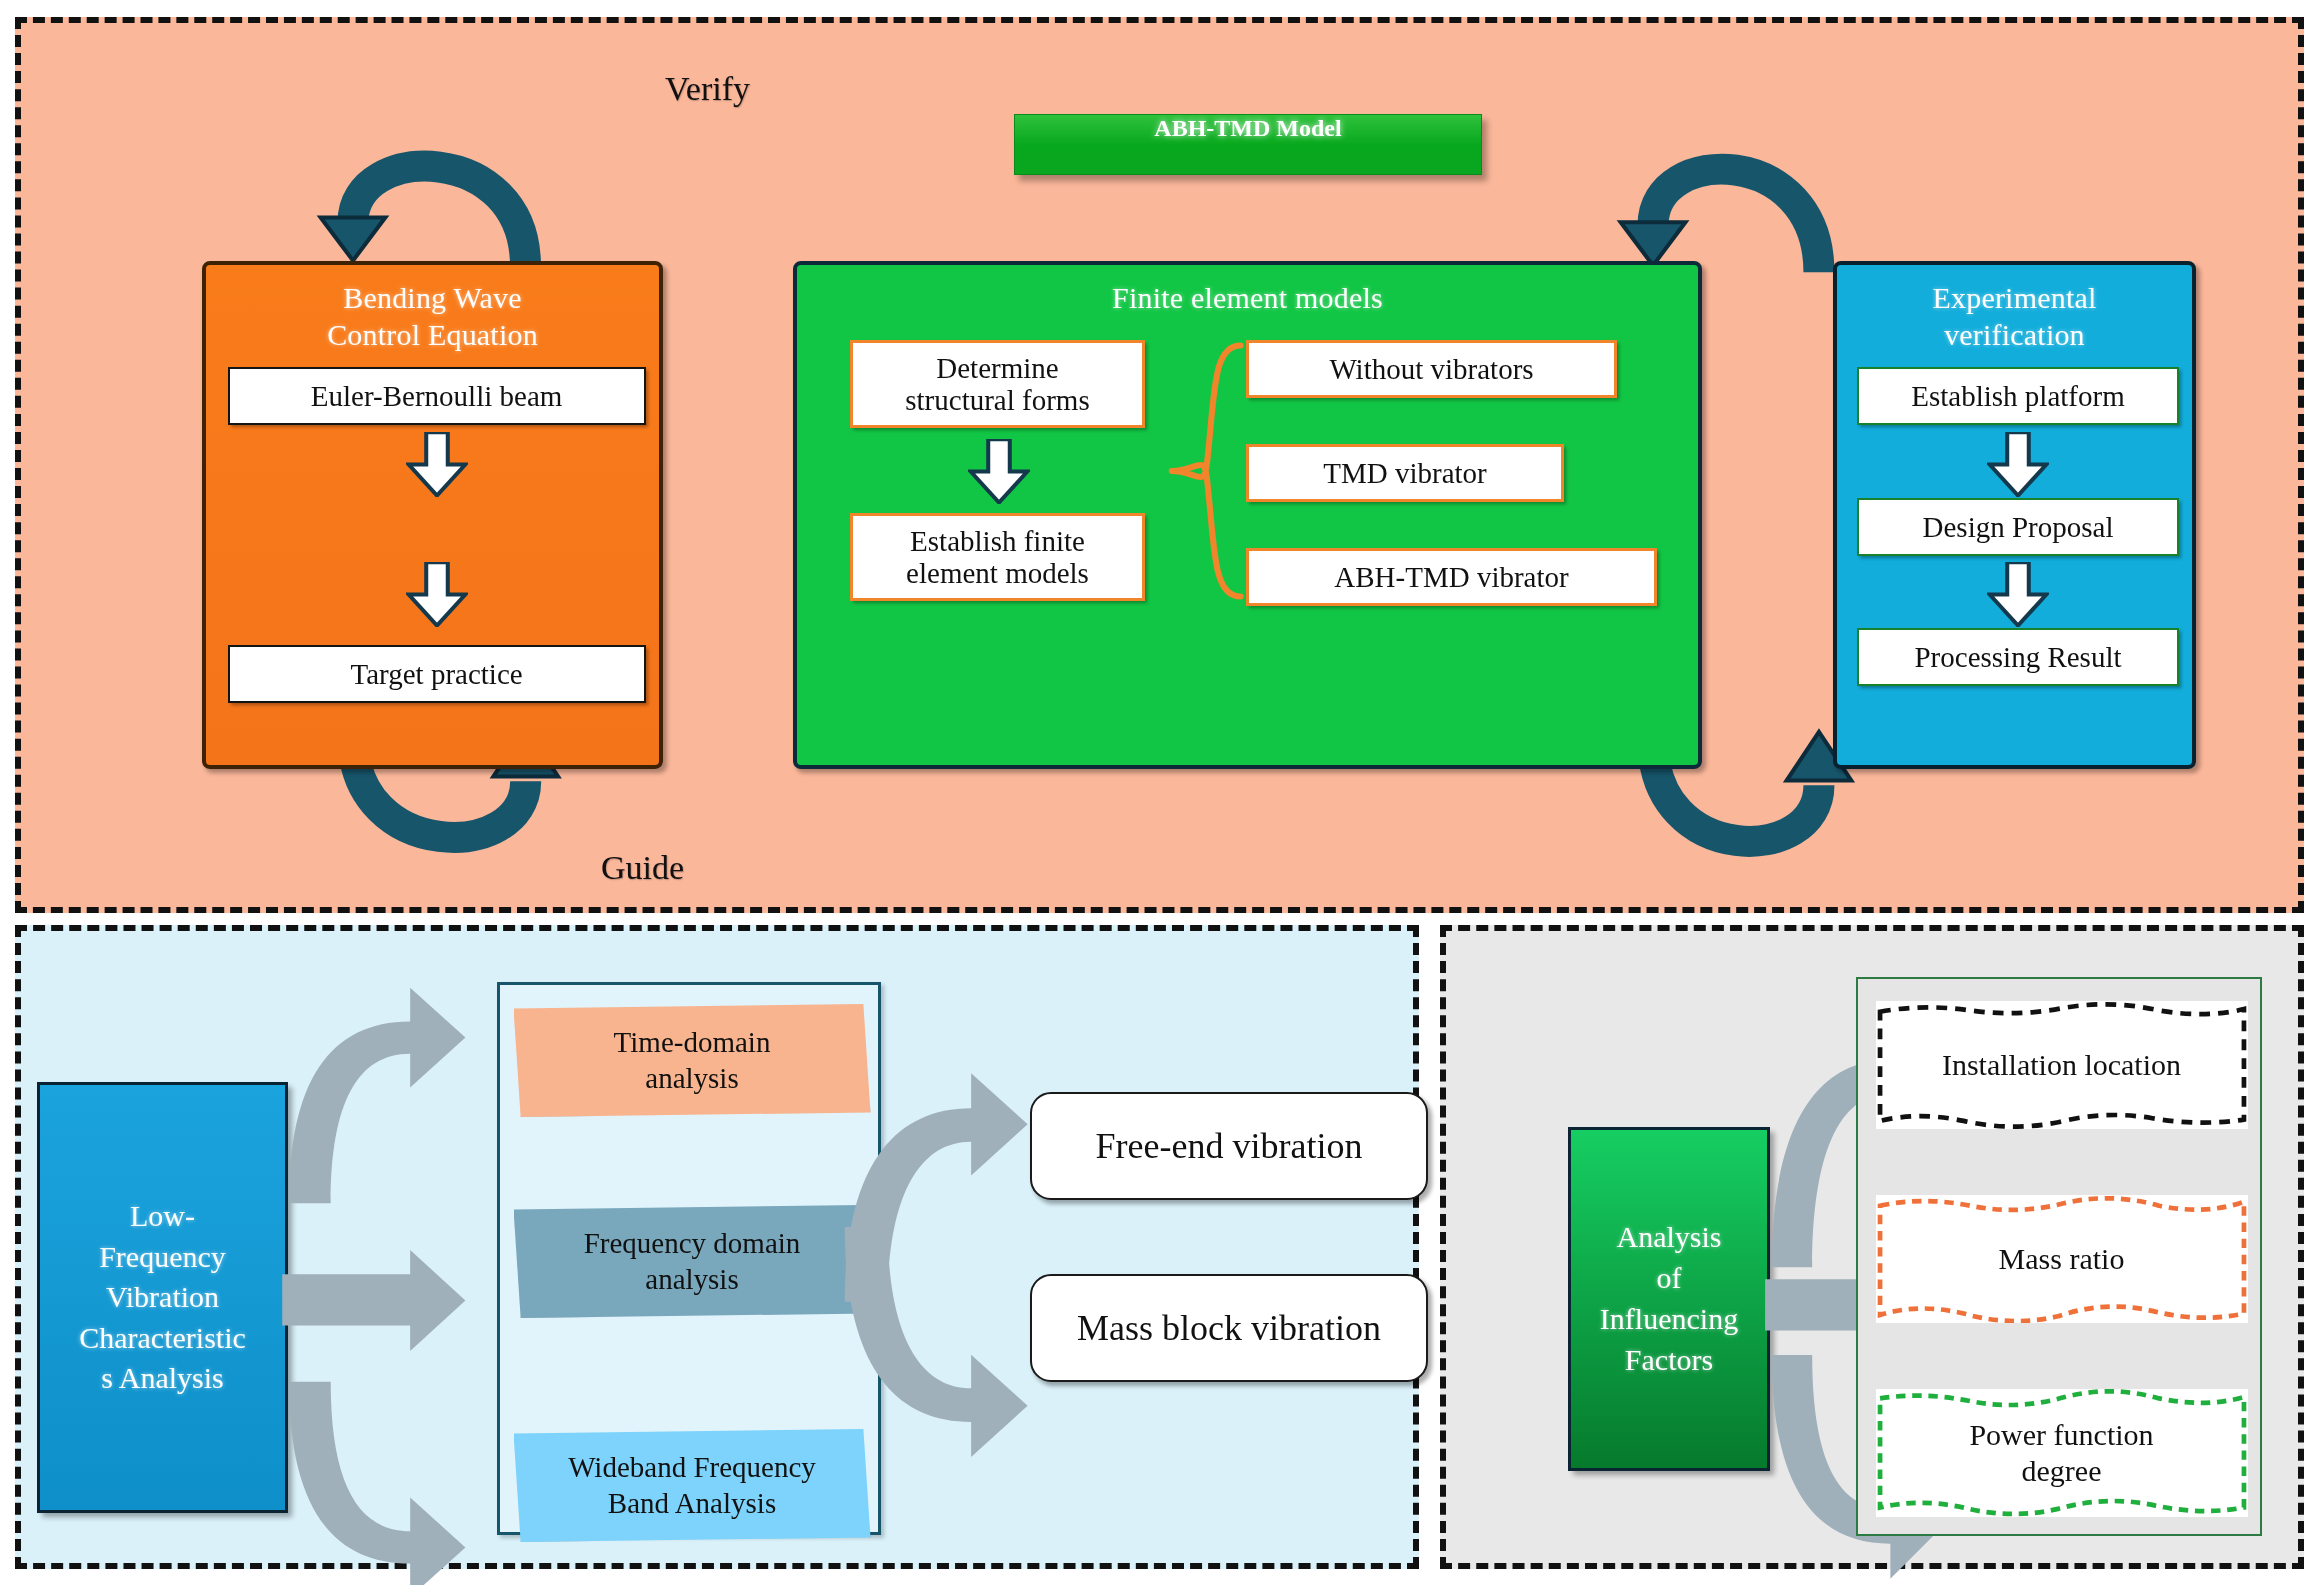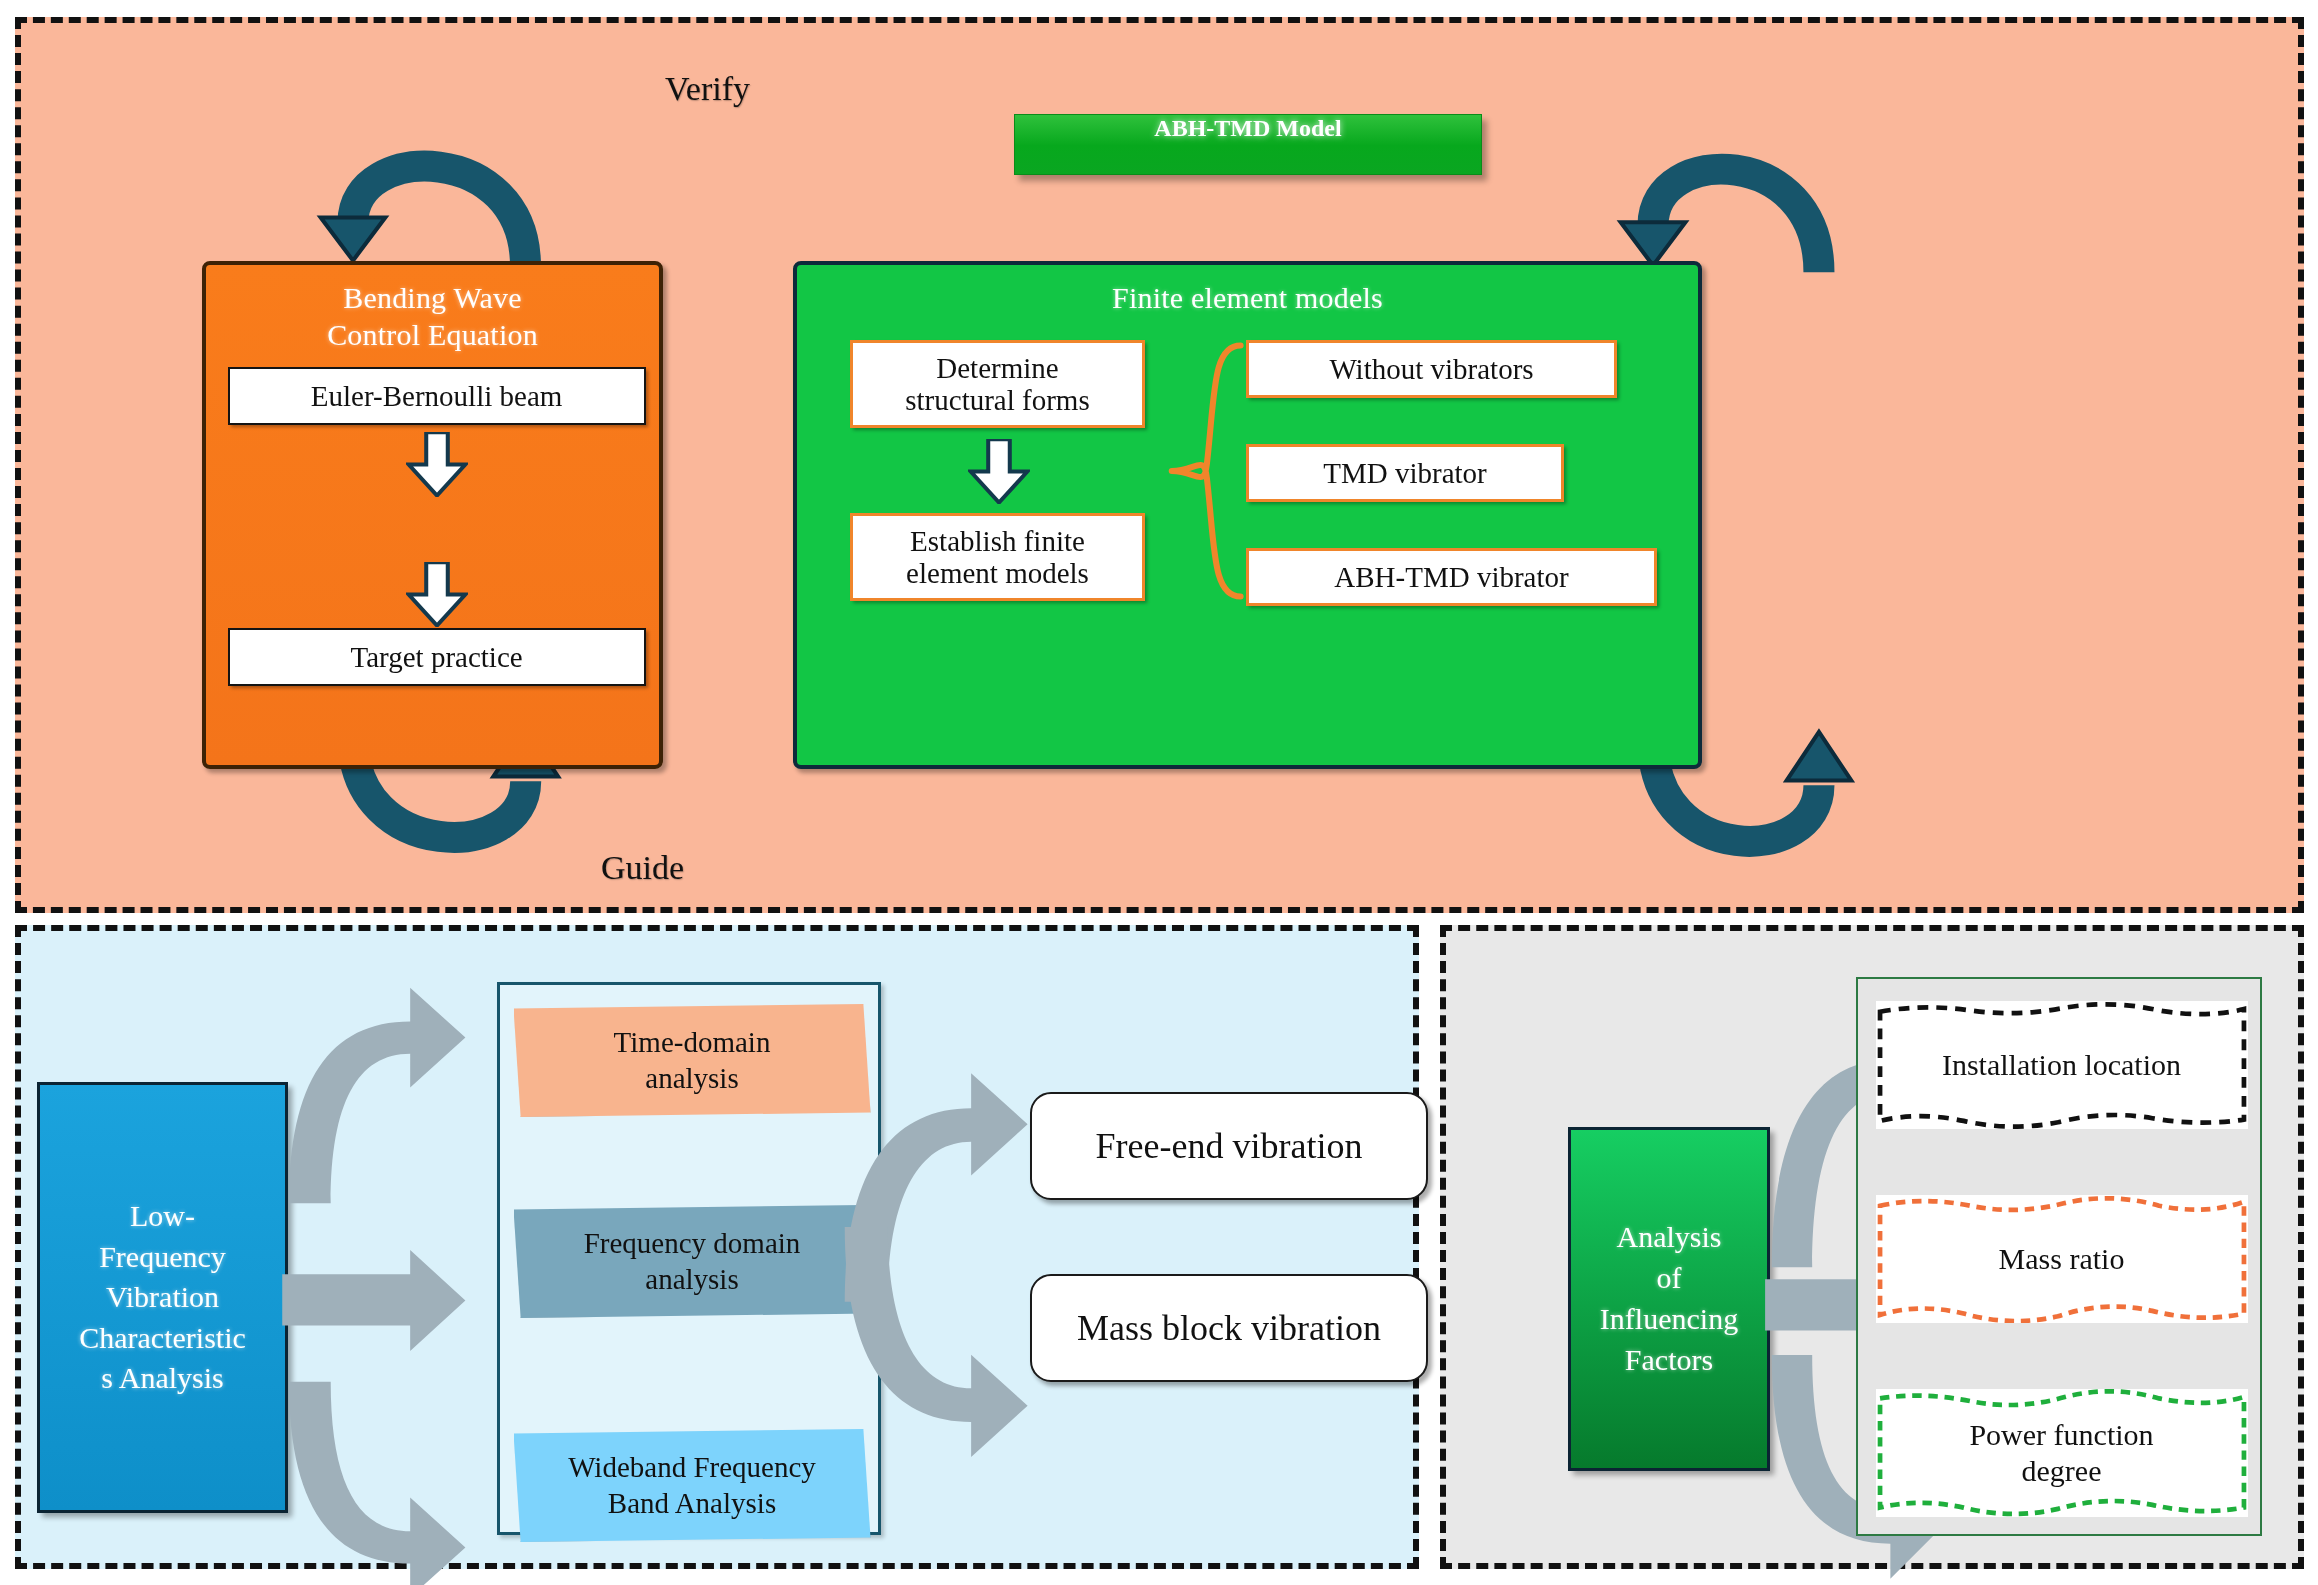--- a/index.html
+++ b/index.html
@@ -185,21 +185,21 @@
       </svg>
     </div>
 
 
     <div class="arrow-down" style="left:200px; top:297px;">
       <svg width="62" height="65" viewBox="0 0 92 96">
         <polygon points="30,0 62,0 62,48 88,48 46,94 4,48 30,48" fill="#ffffff" stroke="#14394d" stroke-width="6"></polygon>
       </svg>
     </div>
 
-    <div class="sub-box" style="left:21.6px; top:363px; width:418px; height:58px;">Target practice</div>
+    <div class="sub-box" style="left:21.6px; top:380px; width:418px; height:58px;">Target practice</div>
   </div>
 
   <div class="rounded-card" id="green-card">
     <div class="card-title">Finite element models</div>
 
     <div class="sub-box" style="left:53px; top:75px; width:295px; height:88px; flex-direction:column;">
       <span>Determine</span>
       <span>structural forms</span>
     </div>
 
@@ -217,20 +217,44 @@
     <svg style="position:absolute; left:368px; top:71px; width:81px; height:270px;" viewBox="0 0 120 400">
       <path d="M112 14 C70 14 74 86 62 190 C58 226 46 200 10 200
                C46 200 58 174 62 210 C74 314 70 386 112 386" fill="none" stroke="#F0852B" stroke-width="9" stroke-linecap="round" stroke-linejoin="round"></path>
     </svg>
 
     <div class="sub-box" style="left:449px; top:75px; width:371px; height:58px;">Without vibrators</div>
     <div class="sub-box" style="left:449px; top:179px; width:318px; height:58px;">TMD vibrator</div>
     <div class="sub-box" style="left:449px; top:283px; width:411px; height:58px;">ABH-TMD vibrator</div>
   </div>
 
+  <div class="rounded-card" id="blue-card">
+    <div class="card-title">
+      <div>Experimental</div>
+      <div>verification</div>
+    </div>
+
+    <div class="sub-box" style="left:20px; top:102px; width:322px; height:58px;">Establish platform</div>
+
+    <div class="arrow-down" style="left:150px; top:167px;">
+      <svg width="62" height="65" viewBox="0 0 92 96">
+        <polygon points="30,0 62,0 62,48 88,48 46,94 4,48 30,48" fill="#ffffff" stroke="#14394d" stroke-width="6"></polygon>
+      </svg>
+    </div>
+
+    <div class="sub-box" style="left:20px; top:233px; width:322px; height:58px;">Design Proposal</div>
+
+    <div class="arrow-down" style="left:150px; top:297px;">
+      <svg width="62" height="65" viewBox="0 0 92 96">
+        <polygon points="30,0 62,0 62,48 88,48 46,94 4,48 30,48" fill="#ffffff" stroke="#14394d" stroke-width="6"></polygon>
+      </svg>
+    </div>
+
+    <div class="sub-box" style="left:20px; top:363px; width:322px; height:58px;">Processing Result</div>
+  </div>
 
 </div>
 
 <div class="dash-panel" id="bottom-left"></div>
 
 <div id="lf-node">
   <div>
     <div>Low-</div>
     <div>Frequency</div>
     <div>Vibration</div>

